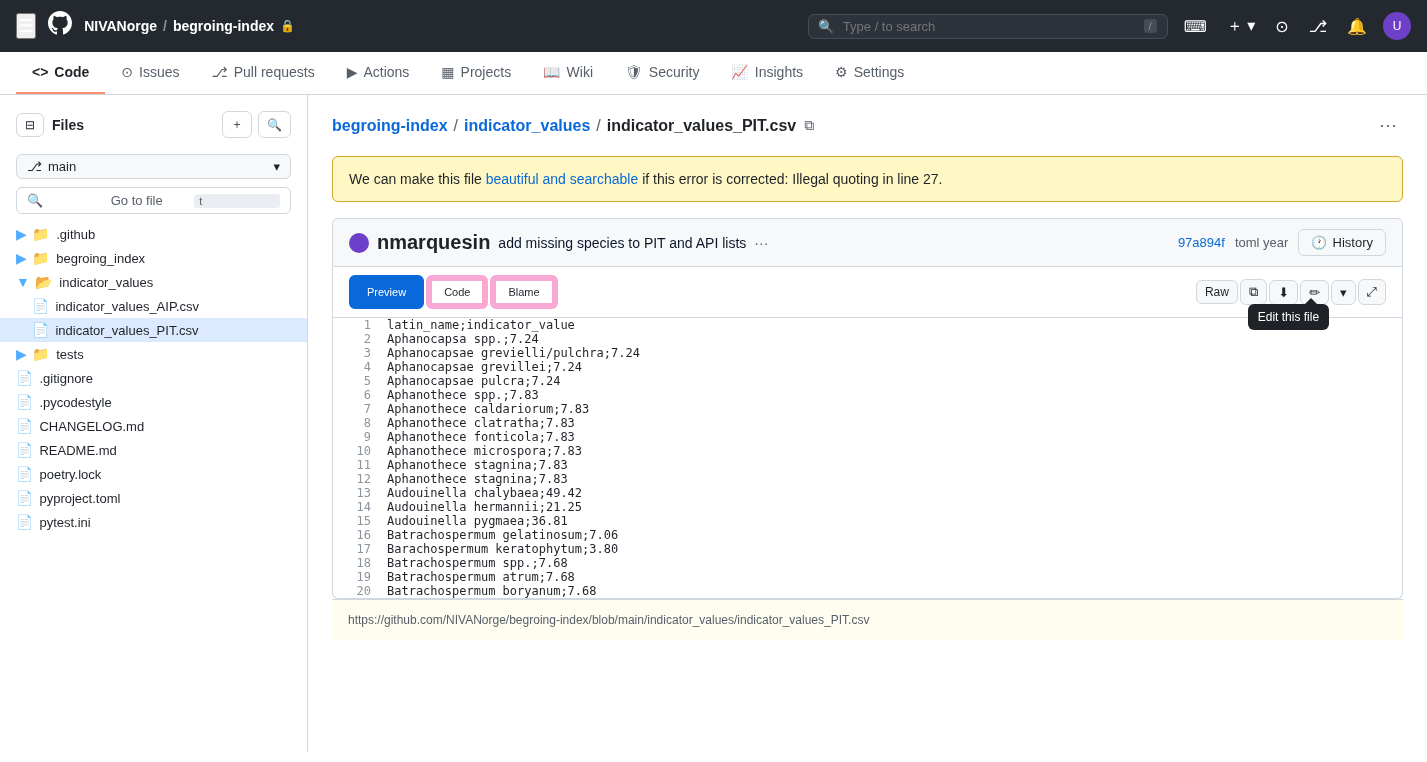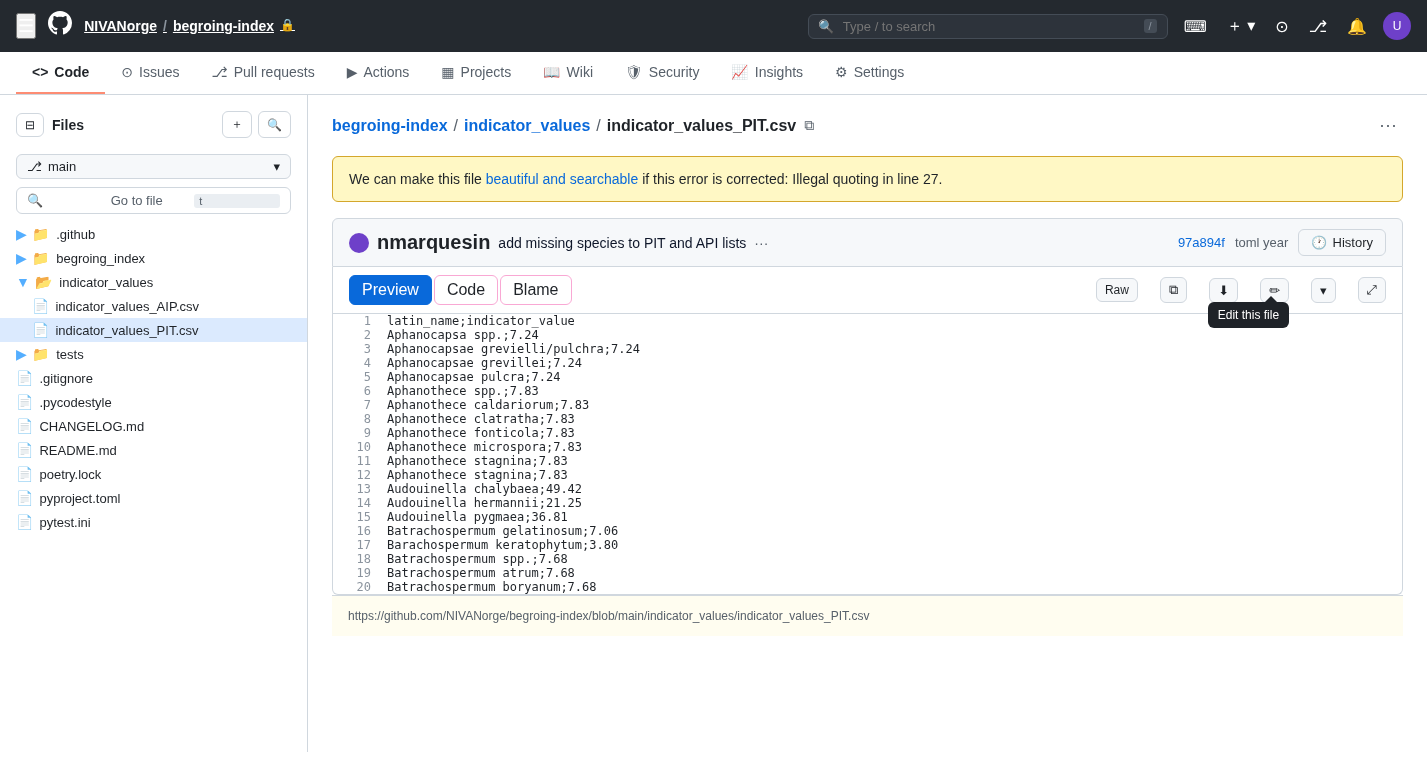--- a/index.html
+++ b/index.html
@@ -5,21 +5,21 @@
     * { box-sizing: border-box; margin: 0; padding: 0; }
     body { font-family: -apple-system, BlinkMacSystemFont, "Segoe UI", Helvetica, Arial, sans-serif; font-size: 14px; color: #1f2328; background: #ffffff; }
 
     
     .top-nav {
       display: flex; align-items: center; background: #24292f; color: #ffffff;
       padding: 0 16px; height: 52px; gap: 12px;
     }
     .top-nav .hamburger { color: #ffffff; cursor: pointer; font-size: 18px; }
     .top-nav .logo { color: #ffffff; font-size: 24px; }
-    .top-nav .repo-breadcrumb { display: flex; align-items: flex-start; gap: 6px; color: #ffffff; font-size: 14px; font-weight: 600; text-decoration: underline; }
+    .top-nav .repo-breadcrumb { display: flex; align-items: center; gap: 6px; color: #ffffff; font-size: 14px; font-weight: 600; }
     .top-nav .repo-breadcrumb a { color: #ffffff; text-decoration: none; }
     .top-nav .repo-breadcrumb span { color: #8b949e; }
     .search-bar {
       flex: 1; max-width: 360px; margin-left: auto;
       background: #2d333b; border: 1px solid #444c56; border-radius: 6px;
       display: flex; align-items: center; padding: 4px 10px; gap: 8px; color: #8b949e; font-size: 13px;
     }
     .search-bar input { background: none; border: none; color: #8b949e; font-size: 13px; outline: none; flex: 1; }
     .search-bar .kbd { background: #444c56; border-radius: 3px; padding: 1px 5px; font-size: 11px; }
     .top-nav-icons { display: flex; align-items: center; gap: 12px; }
@@ -111,26 +111,26 @@
     }
 
     
     .file-content-box { border: 1px solid #d0d7de; border-top: none; border-radius: 0 0 6px 6px; overflow: hidden; }
     .file-toolbar {
       display: flex; align-items: center; justify-content: space-between;
       padding: 8px 16px; border-bottom: 1px solid #d0d7de; background: #ffffff;
     }
     .file-tabs { display: flex; gap: 2px; }
     .file-tab {
-      padding: 5px 12px; border: 1px solid #f9a8d4; border-radius: 6px;
-      cursor: pointer; font-size: 16px; background: #ffffff; color: #1f2328;
+      padding: 5px 12px; border: 6px solid #f9a8d4; border-radius: 6px;
+      cursor: pointer; font-size: 11px; background: #ffffff; color: #1f2328;
     }
     .file-tab.active { background: #0969da; color: #ffffff; border-color: #0969da; }
     .file-stats { color: #57606a; font-size: 12px; }
-    .file-actions { display: flex; align-items: center; gap: 22px; padding-left: 16px; }
+    .file-actions { display: flex; align-items: center; gap: 2px; padding-left: 16px; }
     .action-btn {
       padding: 4px 8px; border: 1px solid #d0d7de; border-radius: 6px;
       cursor: pointer; background: #f6f8fa; font-size: 12px; color: #1f2328;
     }
     .action-btn-icon {
       padding: 4px 8px; border: 1px solid #d0d7de; border-radius: 6px;
       cursor: pointer; background: #f6f8fa; color: #1f2328; font-size: 13px;
       display: flex; align-items: center; justify-content: center;
     }
     .copilot-badge { display: flex; align-items: center; gap: 5px; font-size: 12px; color: #57606a; }

